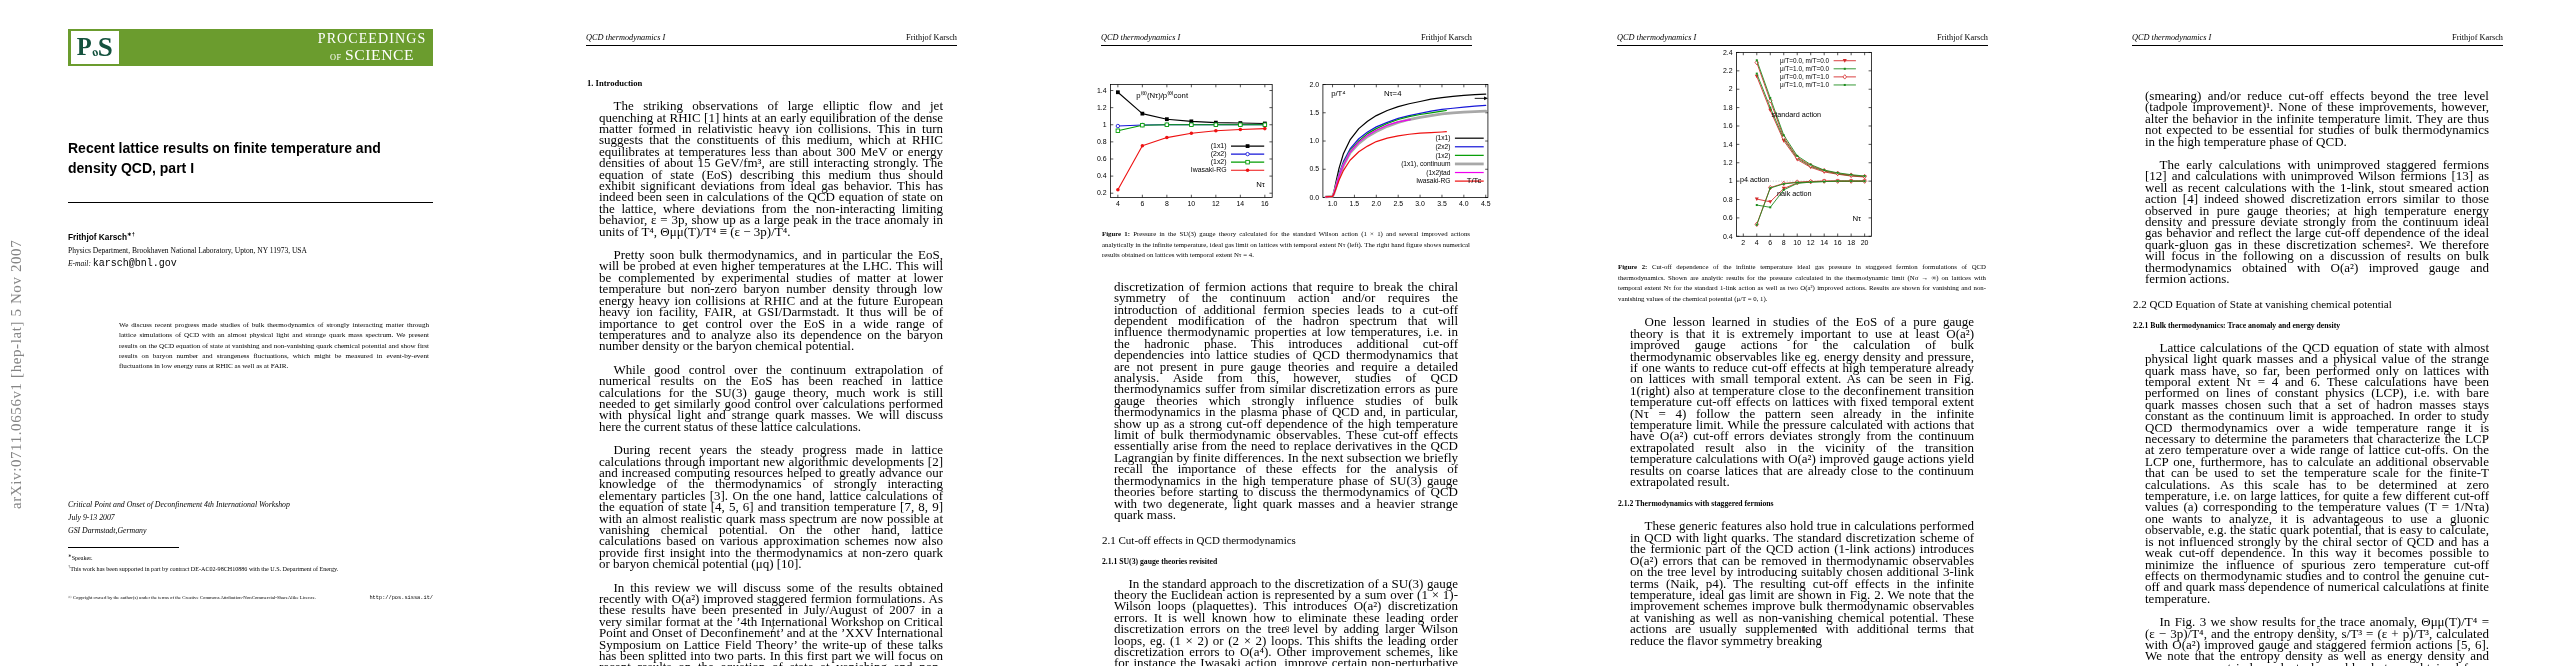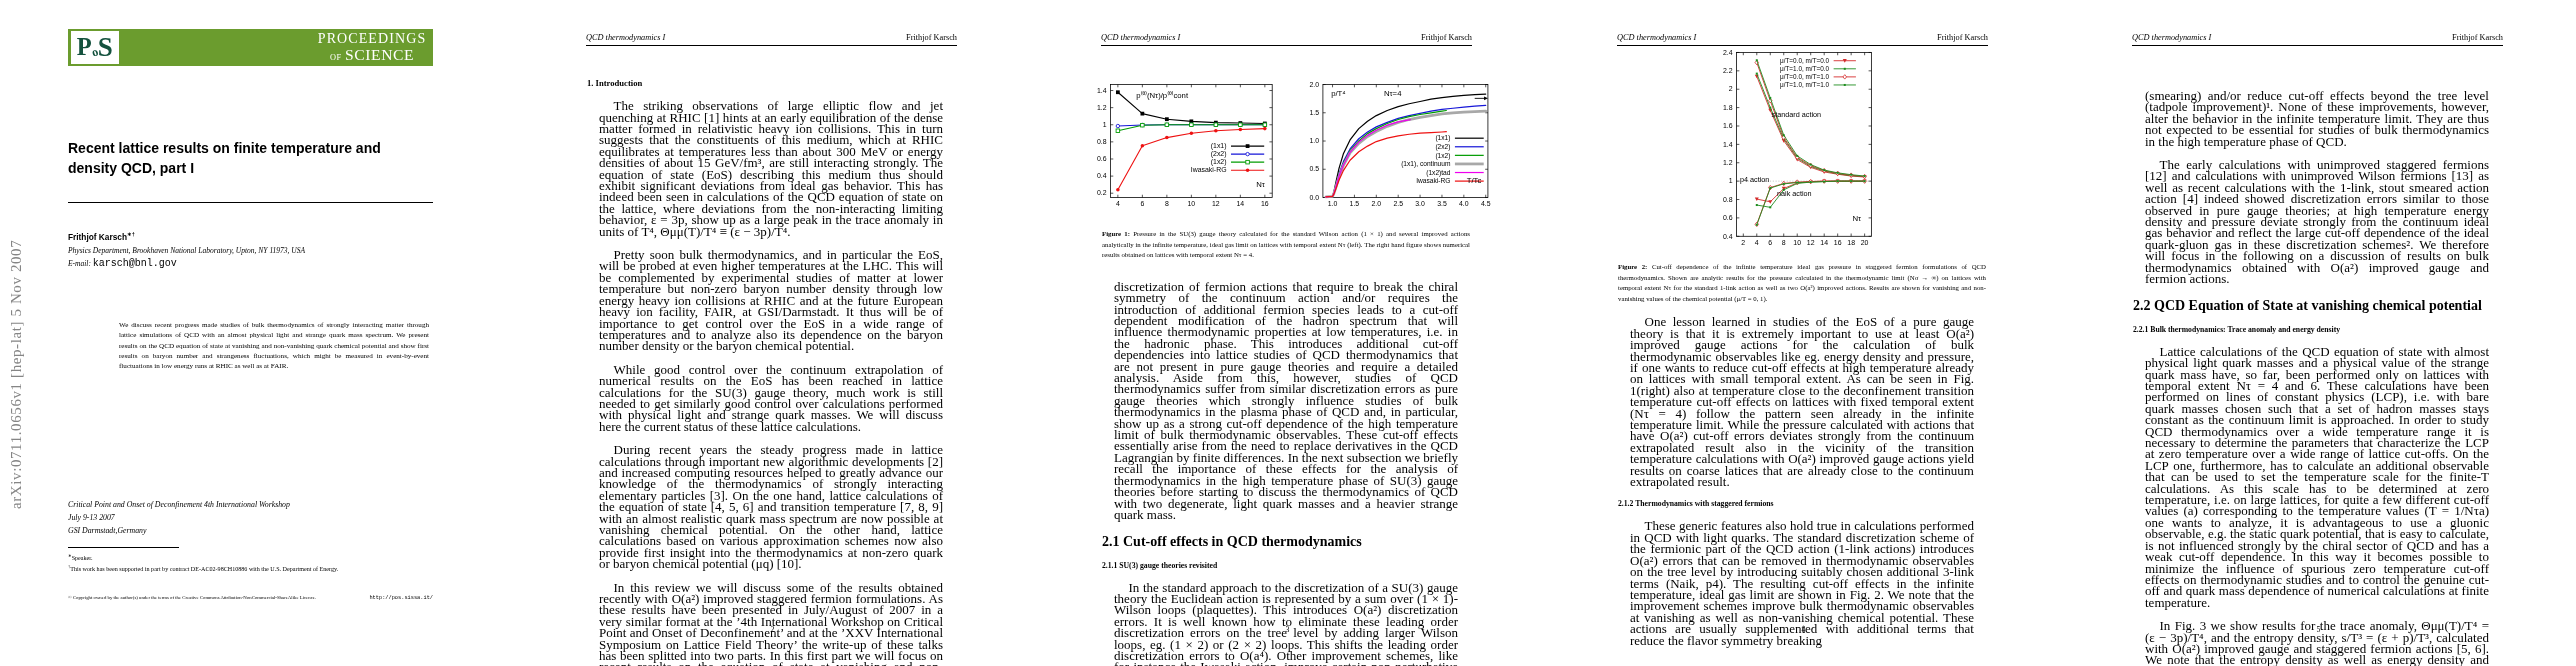--- a/index.html
+++ b/index.html
@@ -20,21 +20,21 @@
   .banner-right { position:absolute; right:6.7px; top:1.7px; text-align:center; color:#fff; line-height:1.1; }
   .banner-l1 { font-size:14px; letter-spacing:1.1px; }
   .banner-of { font-size:8.3px; letter-spacing:0.6px; margin-right:3.3px; }
   .banner-sci { font-size:15.6px; letter-spacing:0.6px; }
   .p1-title { position:absolute; left:68px; top:138px; width:356px;
     font-family:"Liberation Sans", sans-serif; font-weight:bold; font-size:14px; line-height:20px; }
   .p1-rule { position:absolute; left:68px; top:202px; width:365px; height:1.1px; background:#000; }
   .p1-author { position:absolute; left:68px; top:231px; font-family:"Liberation Sans", sans-serif;
     font-weight:bold; font-size:8.3px; }
   .p1-author sup { font-size:5.6px; }
-  .p1-affil { position:absolute; left:68px; top:246px; font-style:italic; font-size:7.5px; }
+  .p1-affil { position:absolute; left:68px; top:246px; font-size:7.5px; }
   .p1-email { position:absolute; left:68px; top:258px; font-size:7.5px; }
   .p1-email .lbl { font-style:italic; }
   .p1-email .adr { font-family:"Liberation Mono", monospace; font-size:10px; }
   .p1-abstract { position:absolute; left:119px; top:320px; width:310px; font-size:7.1px;
     line-height:10.3px; text-align:justify; }
   .p1-conf { position:absolute; left:68px; top:499px; font-style:italic; font-size:7.8px; line-height:12.8px; }
   .p1-fnrule { position:absolute; left:68px; top:547px; width:111px; height:0.8px; background:#000; }
   .p1-fn { position:absolute; left:68px; width:367px; font-size:6.1px; line-height:9px; }
   .p1-fn sup { font-size:4.4px; }
   .p1-footer { position:absolute; left:68px; right:82px; top:595px; display:flex;
@@ -43,21 +43,21 @@
   .p1-url { font-family:"Liberation Mono", monospace; font-size:5.3px; }
 
   
   .runhead { position:absolute; top:33px; left:71px; width:371px; display:flex;
     justify-content:space-between; font-size:8.3px; border-bottom:1.1px solid #000; padding-bottom:2.8px; }
   .runhead .rh-left { font-style:italic; }
   .flow { position:absolute; left:72px; width:368px; }
   .para { margin:12px; font-size:13px; line-height:11.4px; text-align:justify; text-indent:14.5px; }
   .para.noindent { text-indent:0; }
   .sec1 { font-size:8.6px; font-weight:bold; margin:0 0 12.2px 0; }
-  .sec2 { font-size:14px; font-weight:bold; margin:13.3px 0 10px 0; }
+  .sec2 { font-size:11px; font-weight:normal; margin:13.3px 0 10px 0; }
   .sec3 { font-size:7.7px; font-weight:bold; margin:11px 0 9px 0; }
   .pageno { position:absolute; left:0; right:0; top:625px; text-align:center; font-size:7.8px; }
   .caption { font-size:6.8px; line-height:10.6px; text-align:justify; }
   .caption .cap-label { font-weight:bold; }
   .figrow { position:absolute; top:79px; left:56px; display:flex; gap:18px; }
   .chart { position:relative; }
   .chart svg text { font-family:"Liberation Sans", sans-serif; fill:#000; }
   .fig2wrap { position:absolute; top:48px; left:166px; }
 
   

